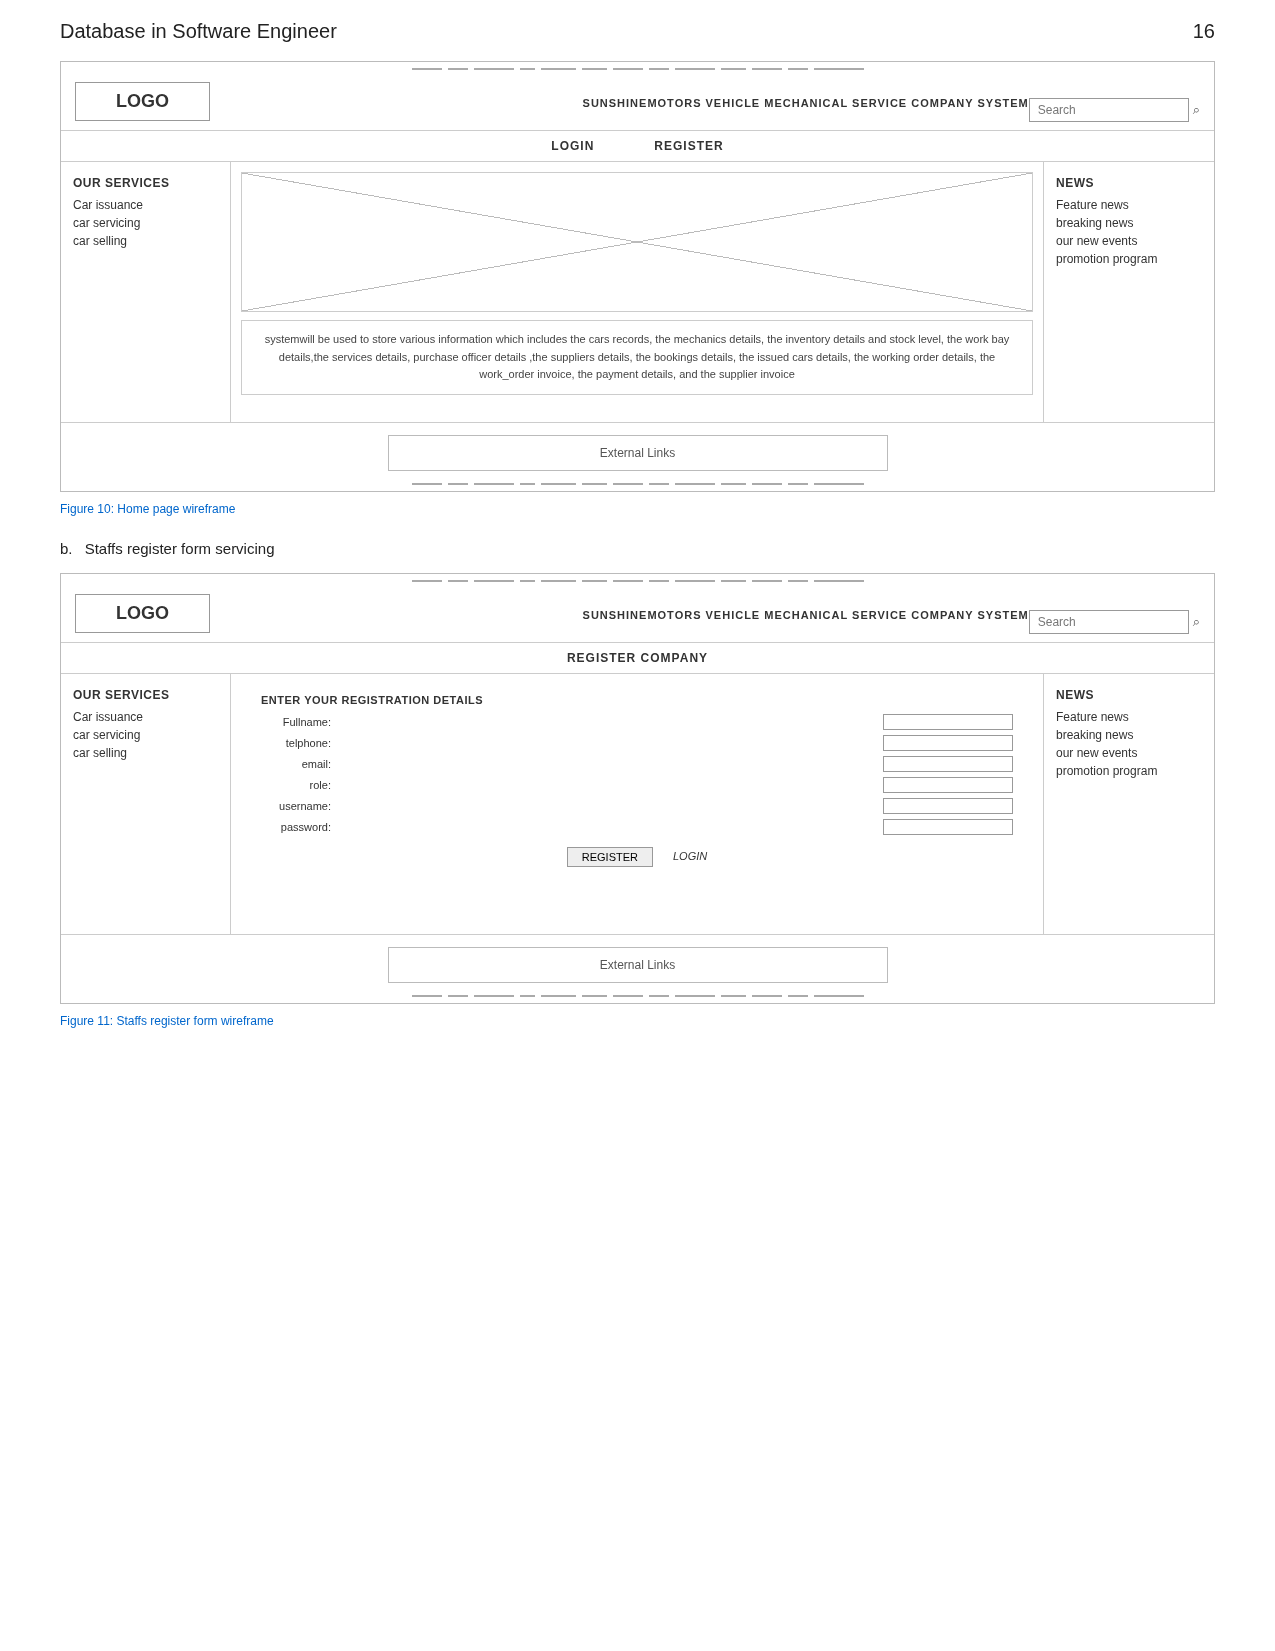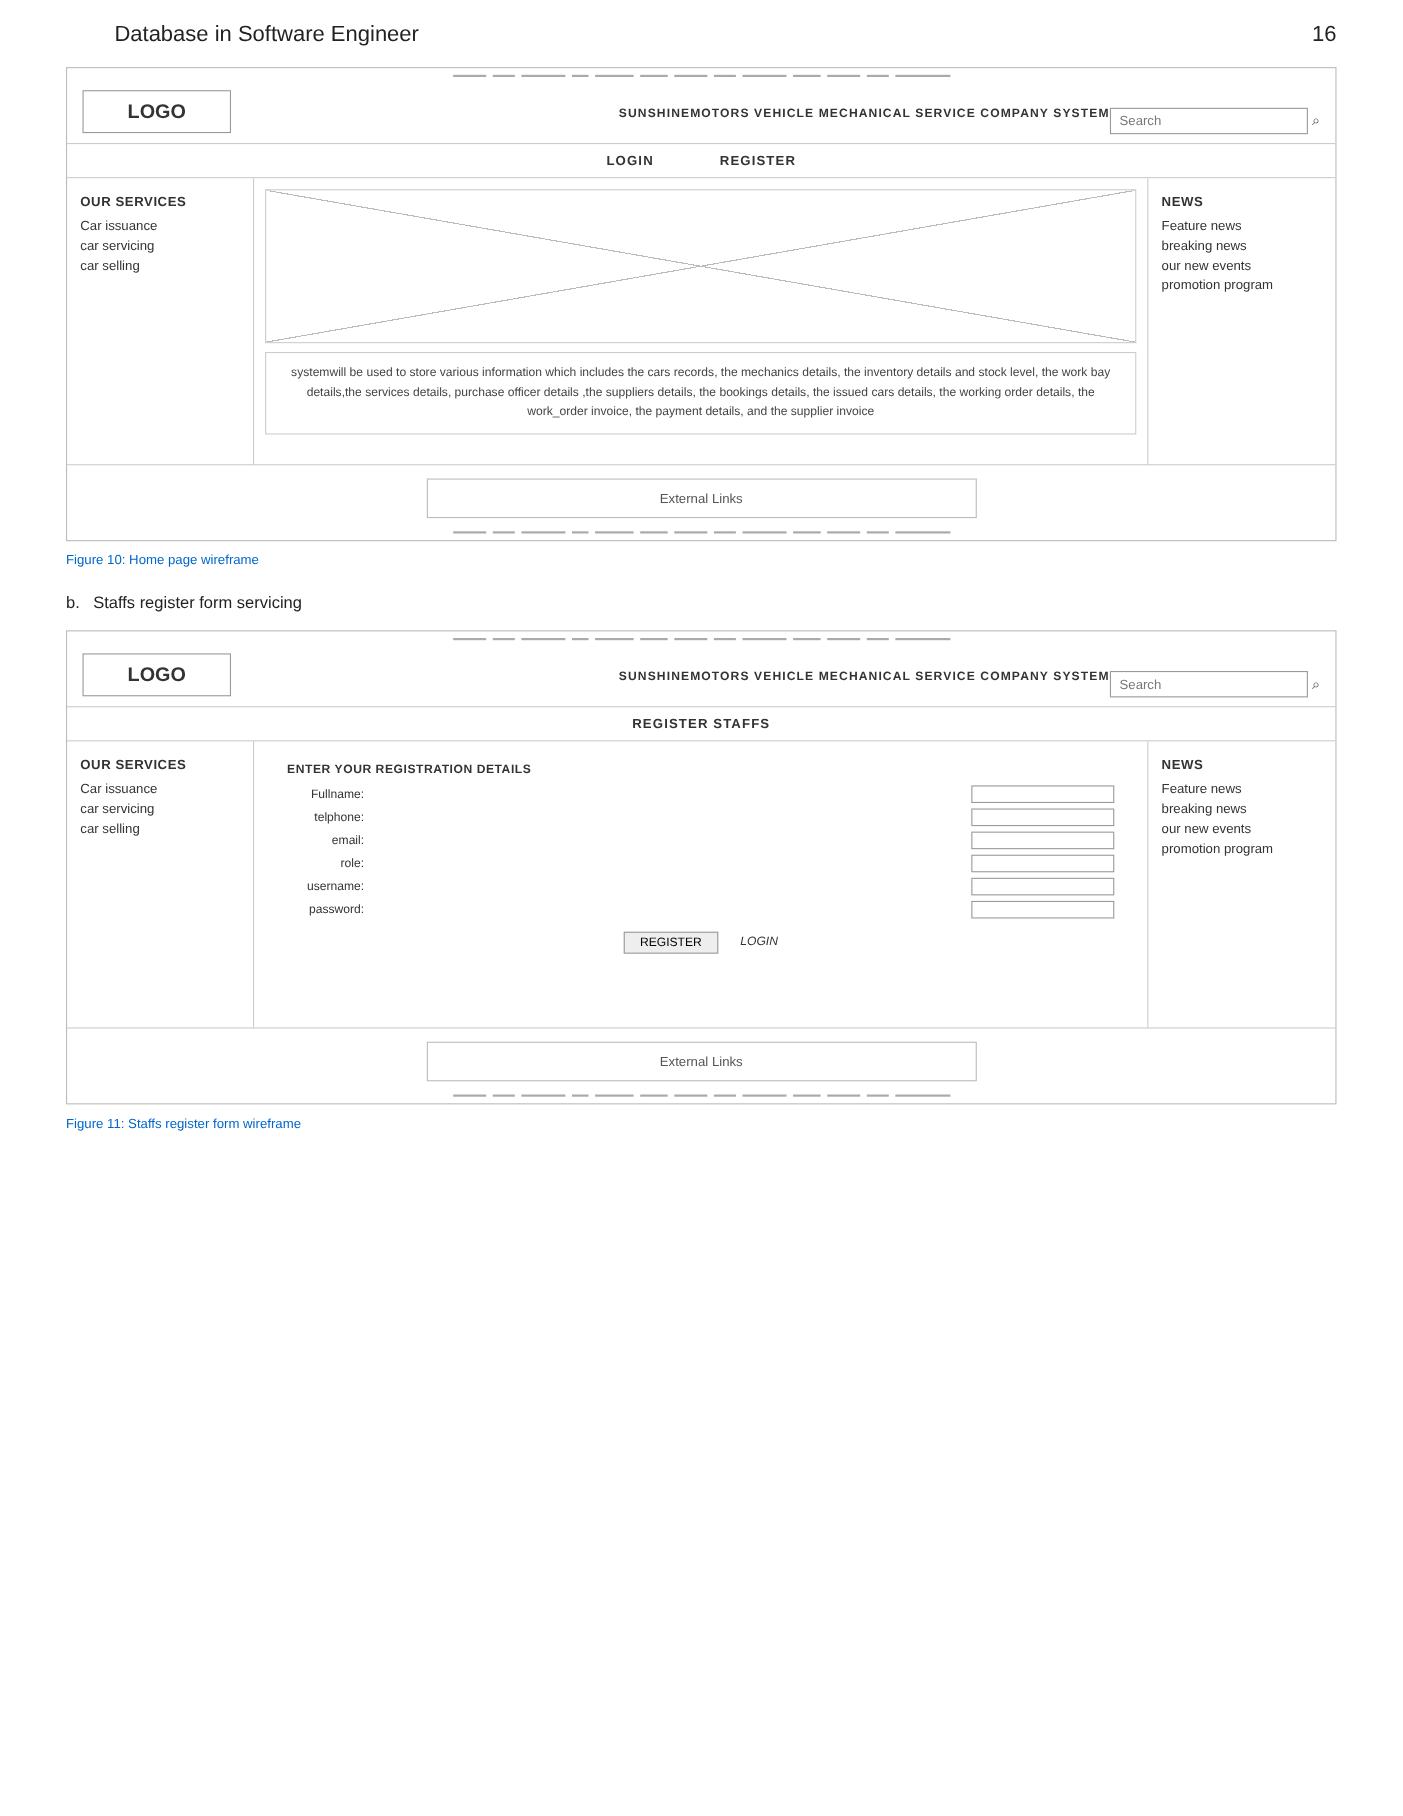--- a/index.html
+++ b/index.html
@@ -11,21 +11,20 @@
       width: 1275px;
       min-height: 1651px;
       padding: 20px 60px;
     }
 
     .doc-header {
       display: flex;
       justify-content: space-between;
       align-items: center;
       margin-bottom: 18px;
-      margin-left: 44px;
     }
     .doc-title {
       font-size: 20px;
       font-weight: normal;
       color: #222;
     }
     .doc-page {
       font-size: 20px;
       color: #222;
     }
@@ -66,21 +65,21 @@
     }
     .wf-search-area {
       display: flex;
       align-items: center;
       align-self: flex-end;
       margin-top: 18px;
     }
     .wf-search-box {
       border: 1px solid #999;
       padding: 4px 8px;
-      width: 180px;
+      width: 160px;
       font-size: 12px;
       color: #777;
     }
     .wf-search-icon {
       margin-left: 4px;
       font-size: 13px;
       color: #555;
     }
 
     
@@ -407,21 +406,21 @@
     <div class="wf-system-title">SUNSHINEMOTORS VEHICLE MECHANICAL SERVICE COMPANY SYSTEM</div>
     <div class="wf-search-area">
       <div class="wf-search-box">
         <span>Search</span>
       </div>
       <span class="wf-search-icon">⌕</span>
     </div>
   </div>
 
   <div class="wf-nav-single">
-    <span class="wf-nav-item">REGISTER STAFFS</span>
+    <span class="wf-nav-item">REGISTER COMPANY</span>
   </div>
 
   <div class="wf-content">
 
     <div class="wf-sidebar">
       <div class="wf-sidebar-title">OUR SERVICES</div>
       <div class="wf-sidebar-item">Car issuance</div>
       <div class="wf-sidebar-item">car servicing</div>
       <div class="wf-sidebar-item">car selling</div>
     </div>

